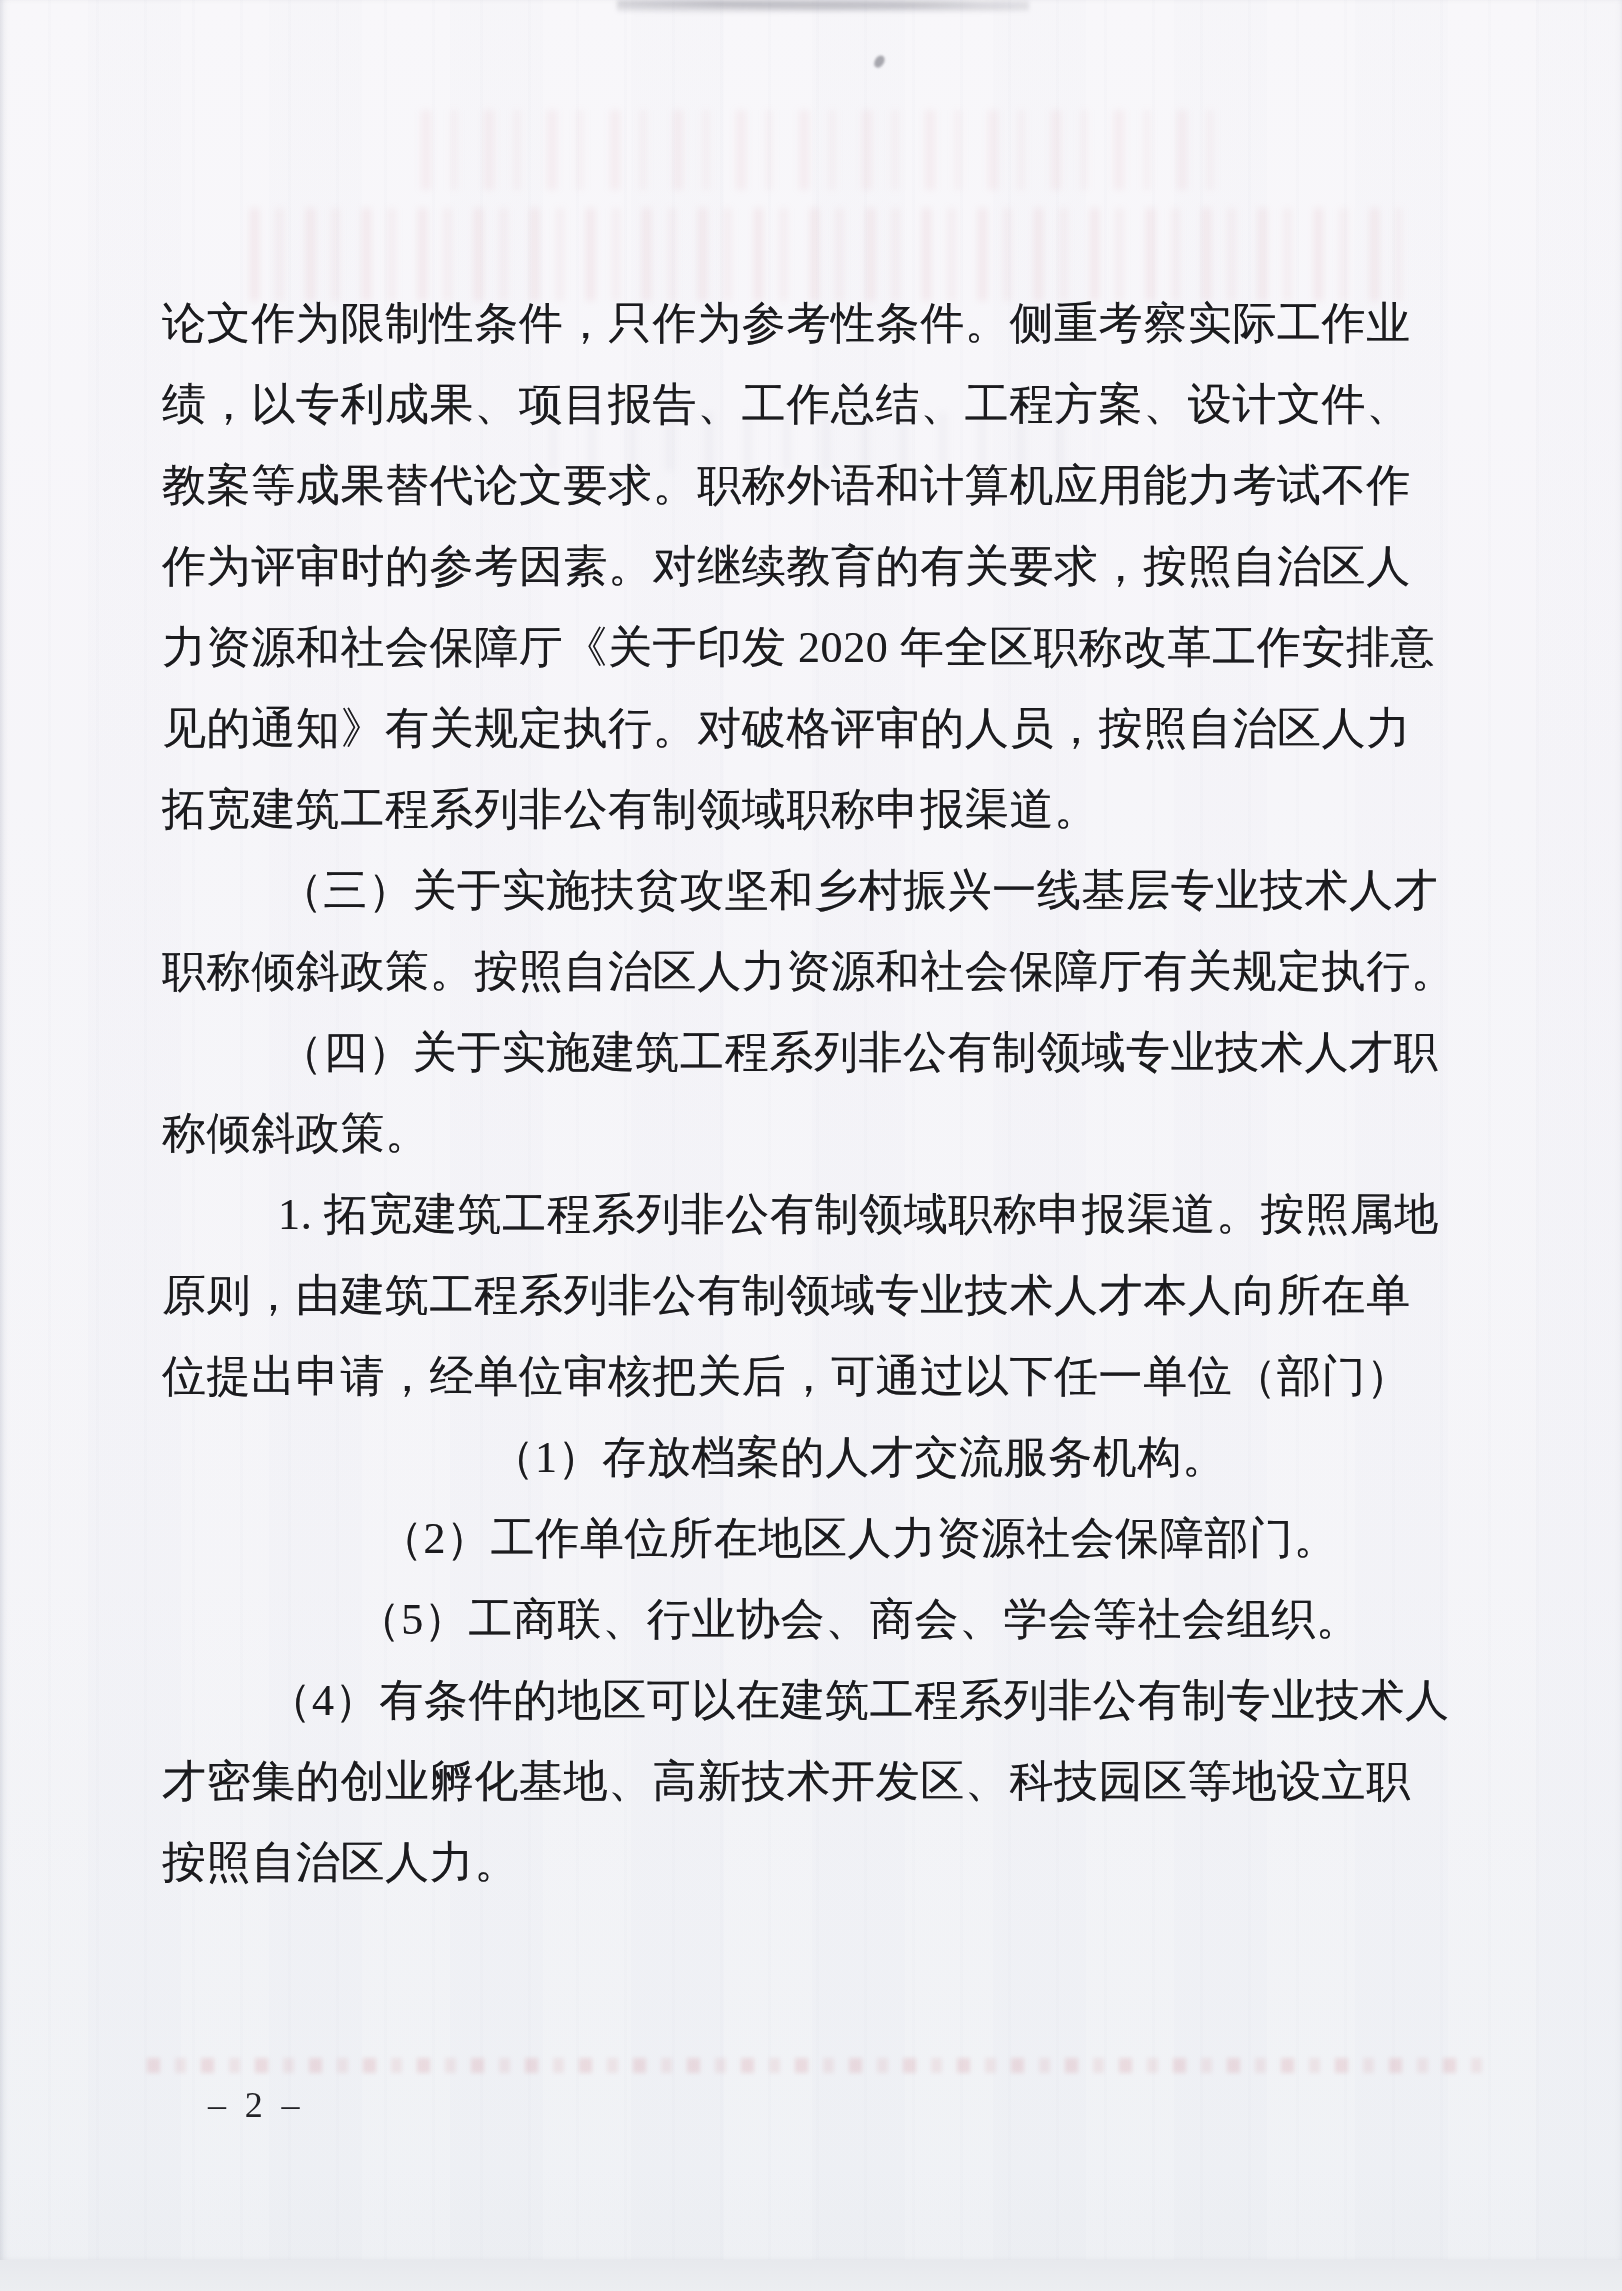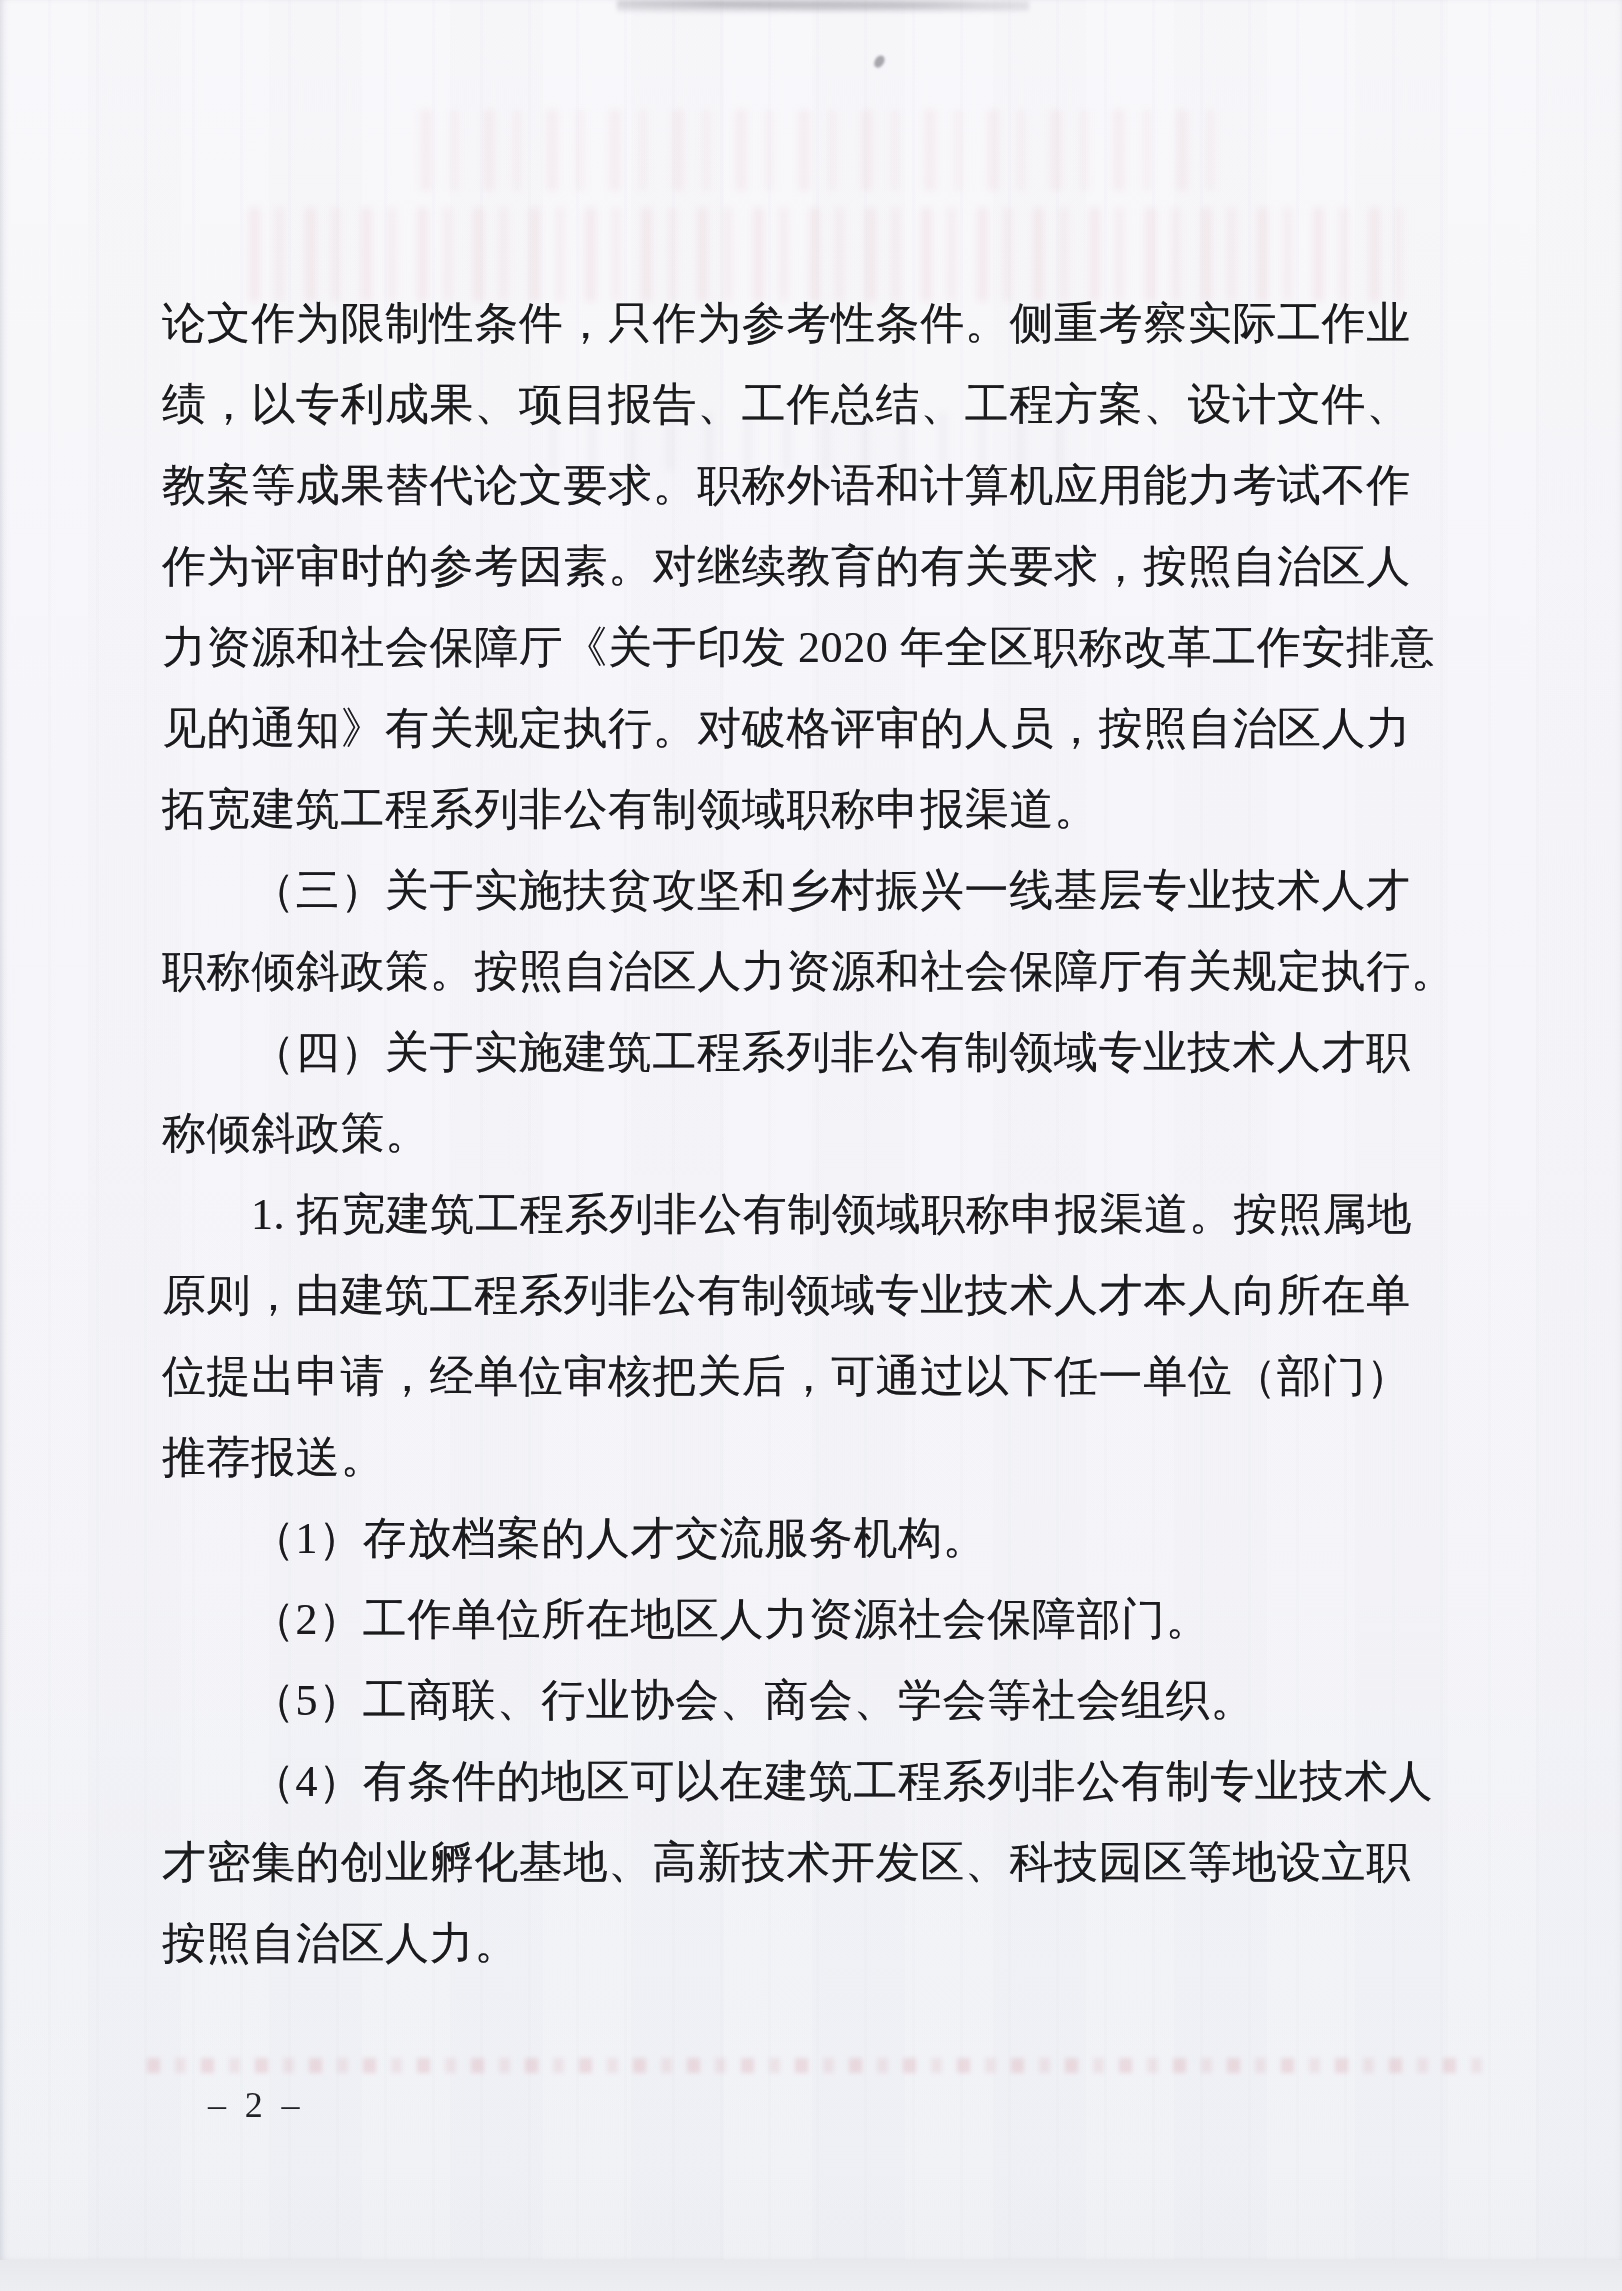--- a/index.html
+++ b/index.html
@@ -103,20 +103,21 @@
     letter-spacing: 0.6px;
     color: #1b1b1e;
     text-shadow: 0 0 0.6px rgba(27,27,30,0.55);
   }
   .line {
     height: 81px;
     white-space: pre;
   }
   .line.i {
     text-indent: 89px;
+    text-align: center;
   }
   .pagenum {
     position: absolute;
     left: 208px;
     top: 2084px;
     font-size: 36px;
     letter-spacing: 4.9px;
     color: #222226;
     font-family: "Liberation Serif", "DejaVu Serif", serif;
   }
@@ -148,21 +149,20 @@
       <div class="line">力资源和社会保障厅《关于印发 2020 年全区职称改革工作安排意</div>
       <div class="line">见的通知》有关规定执行。对破格评审的人员，按照自治区人力</div>
       <div class="line">拓宽建筑工程系列非公有制领域职称申报渠道。</div>
       <div class="line i">（三）关于实施扶贫攻坚和乡村振兴一线基层专业技术人才</div>
       <div class="line">职称倾斜政策。按照自治区人力资源和社会保障厅有关规定执行。</div>
       <div class="line i">（四）关于实施建筑工程系列非公有制领域专业技术人才职</div>
       <div class="line">称倾斜政策。</div>
       <div class="line i">1. 拓宽建筑工程系列非公有制领域职称申报渠道。按照属地</div>
       <div class="line">原则，由建筑工程系列非公有制领域专业技术人才本人向所在单</div>
       <div class="line">位提出申请，经单位审核把关后，可通过以下任一单位（部门）</div>
-      <div class="line">推荐报送。</div>
       <div class="line i">（1）存放档案的人才交流服务机构。</div>
       <div class="line i">（2）工作单位所在地区人力资源社会保障部门。</div>
       <div class="line i">（5）工商联、行业协会、商会、学会等社会组织。</div>
       <div class="line i">（4）有条件的地区可以在建筑工程系列非公有制专业技术人</div>
       <div class="line">才密集的创业孵化基地、高新技术开发区、科技园区等地设立职</div>
       <div class="line">按照自治区人力。</div>
     </div>
 
     <div class="bleed footer-line"></div>
     <div class="pagenum">– 2 –</div>

